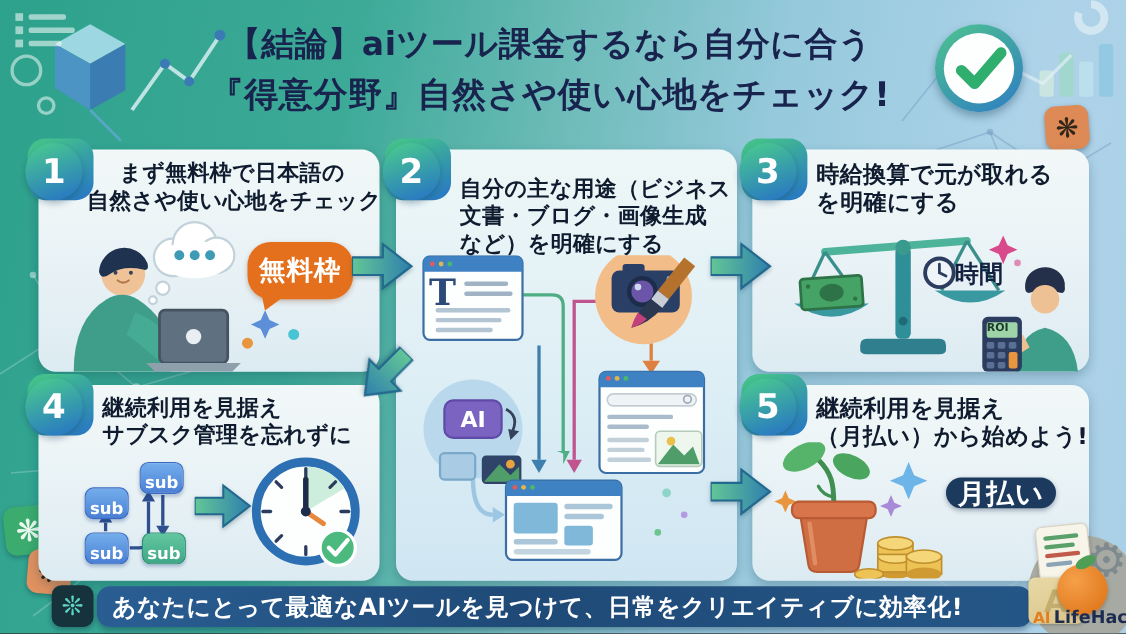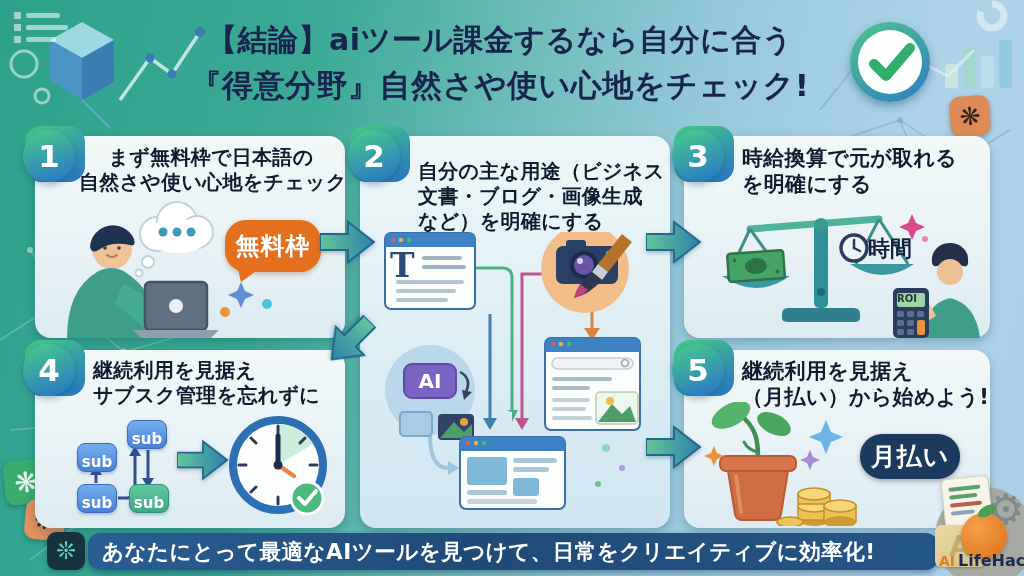--- a/index.html
+++ b/index.html
@@ -411,21 +411,21 @@
           <ellipse cx="142" cy="120" rx="16" ry="6" fill="#d09a32"></ellipse>
           <ellipse cx="92" cy="120" rx="13" ry="5" fill="#edc355" stroke="#c08f2d" stroke-width="1.5"></ellipse>
         </g>
       </g>
       <g>
         <polygon points="128,18 133,30 145,35 133,40 128,52 123,40 111,35 123,30" fill="#6db5e8"></polygon>
         <polygon points="112,48 115,55 122,58 115,61 112,68 109,61 102,58 109,55" fill="#a98ad8"></polygon>
         <polygon points="16,44 19,51 26,54 19,57 16,64 13,57 6,54 13,51" fill="#e8953e"></polygon>
       </g>
     </svg>
-    <div class="bubble" style="left:176px;top:84px;width:100px;height:45px;background:#1c3a5e;border-radius:22px;font-size:25px;letter-spacing:1px;box-shadow:0 2px 5px rgba(10,30,60,.35);">
+    <div class="bubble" style="left:176px;top:84px;width:100px;height:28px;background:#1c3a5e;border-radius:22px;font-size:25px;letter-spacing:1px;box-shadow:0 2px 5px rgba(10,30,60,.35);">
       <span>月払い</span>
     </div>
   </div>
 
   <svg class="flow-arrow" width="56" height="46" viewBox="0 0 56 46" style="left:320px;top:219px;">
     <defs>
         <linearGradient id="g1" x1="0" y1="0" x2="1" y2="0">
           <stop offset="0" stop-color="#63c796"></stop>
           <stop offset="1" stop-color="#2f7fad"></stop>
         </linearGradient>

